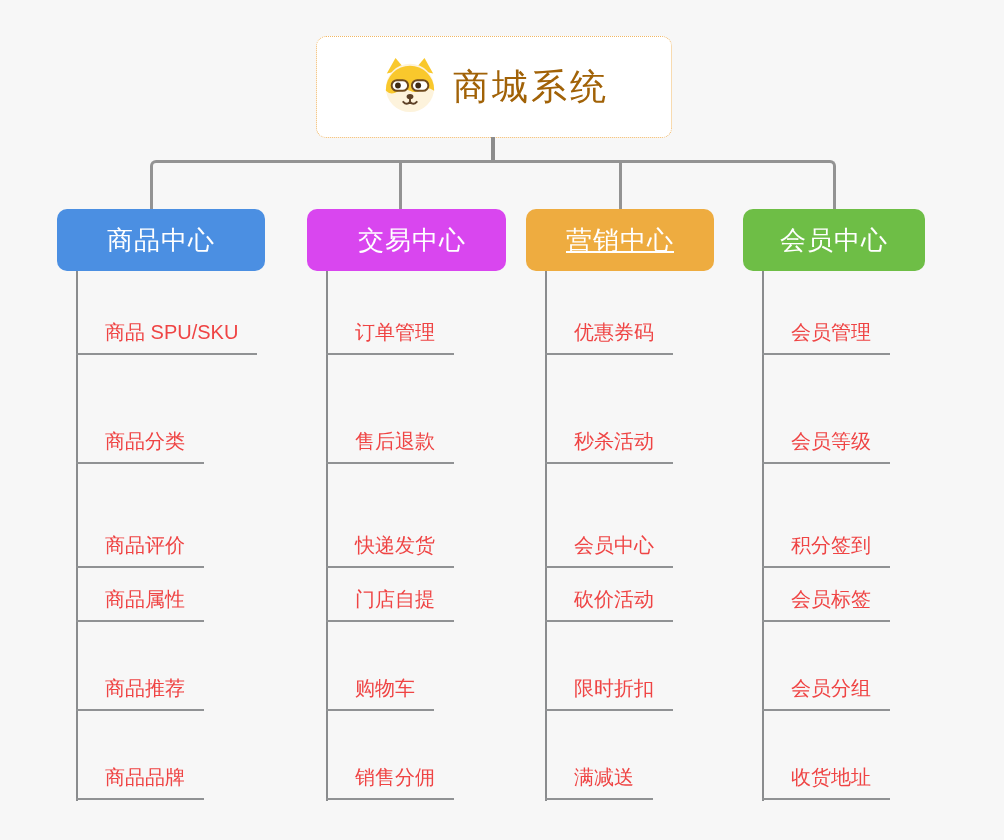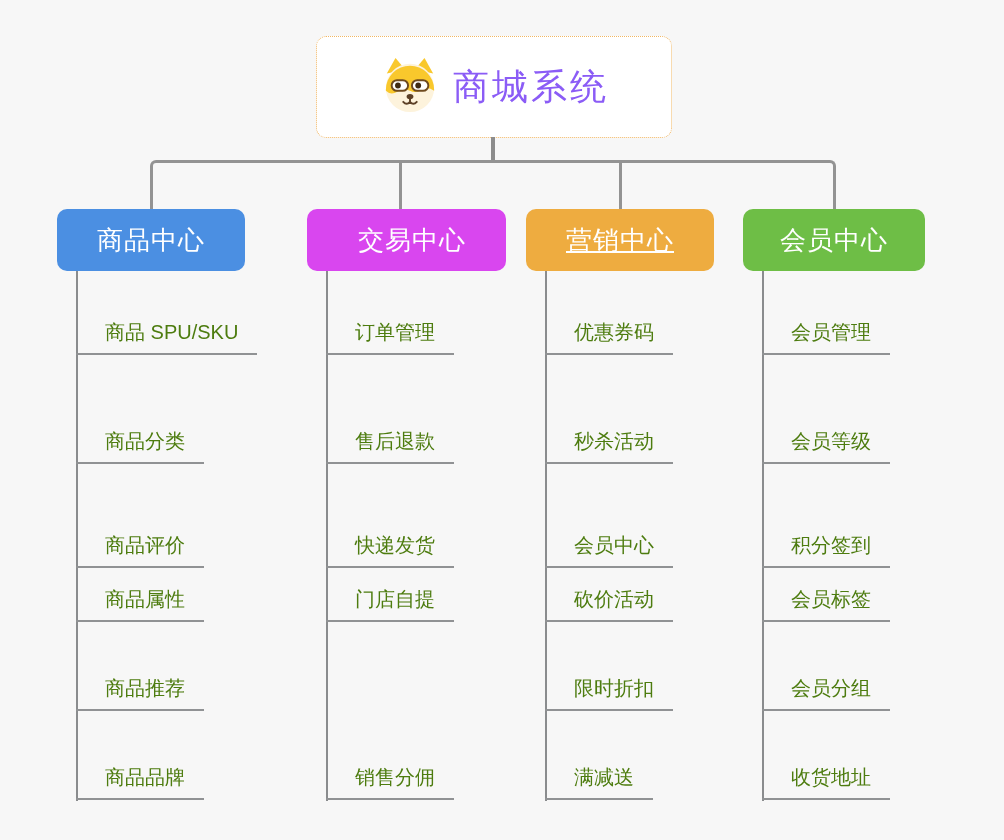--- a/index.html
+++ b/index.html
@@ -11,59 +11,59 @@
   }
   .stage{position:absolute;inset:0;}
 
   
   .root-node{
     position:absolute;left:316px;top:36px;width:354px;height:100px;
     background:#FFFFFF;border:1px dotted #F2B763;border-radius:10px;
     display:flex;align-items:center;justify-content:center;gap:12px;
   }
   .root-title{
-    font-size:36px;letter-spacing:3px;color:#8b5cf6;font-weight:500;white-space:nowrap;
+    font-size:36px;letter-spacing:3px;color:#a16207;font-weight:500;white-space:nowrap;
   }
 
   
   .line{position:absolute;background:#8C8C8C;}
   .root-drop{left:491px;top:137px;width:4px;height:25px;}
   .bus-frame{
     position:absolute;left:150px;top:160px;width:686px;height:49px;
     border-top:3px solid #939393;border-left:3px solid #939393;border-right:3px solid #939393;
     border-radius:6px 6px 0 0;box-sizing:border-box;background:transparent;
   }
   .drop{top:162px;width:3px;height:47px;background:#939393;}
   .drop-2{left:399px;}
   .drop-3{left:619px;}
 
   
   .branch-box{
     position:absolute;top:209px;height:62px;border-radius:10px;
     color:#FFFFFF;font-size:26px;letter-spacing:1px;
     display:flex;align-items:center;justify-content:center;white-space:nowrap;
   }
-  .bb-0{left:57px;width:188px;}
+  .bb-0{left:57px;width:208px;}
   .bb-1{left:307px;width:188px;}
   .bb-2{left:526px;width:188px;text-decoration:underline;}
   .bb-3{left:743px;width:182px;}
 
   
   .trunk{top:271px;width:2px;height:530px;background:#8A8C8E;}
   .trunk-0{left:76px;}
   .trunk-1{left:326px;}
   .trunk-2{left:545px;}
   .trunk-3{left:762px;}
 
   
   .leaf{
     position:absolute;
     padding:0 19px 7px 29px;
     border-bottom:2px solid #909294;
-    font-size:20px;line-height:27px;color:#4d7c0f;
+    font-size:20px;line-height:27px;color:#ef4444;
     white-space:nowrap;
   }
   .leaf.c0{left:76px;}
   .leaf.c1{left:326px;}
   .leaf.c2{left:545px;}
   .leaf.c3{left:762px;}
   .r0{top:319px;} .r1{top:428px;} .r2{top:497px;margin-top:35px;}
   .r3{top:586px;} .r4{top:675px;} .r5{top:764px;}
 </style>
 </head>
@@ -108,20 +108,21 @@
   <div class="leaf c0 r1">商品分类</div>
   <div class="leaf c0 r2">商品评价</div>
   <div class="leaf c0 r3">商品属性</div>
   <div class="leaf c0 r4">商品推荐</div>
   <div class="leaf c0 r5">商品品牌</div>
 
   <div class="leaf c1 r0">订单管理</div>
   <div class="leaf c1 r2">快递发货</div>
   <div class="leaf c1 r1">售后退款</div>
   <div class="leaf c1 r3">门店自提</div>
+  <div class="leaf c1 r4">购物车</div>
   <div class="leaf c1 r5">销售分佣</div>
 
   <div class="leaf c2 r0">优惠券码</div>
   <div class="leaf c2 r1">秒杀活动</div>
   <div class="leaf c2 r2">会员中心</div>
   <div class="leaf c2 r3">砍价活动</div>
   <div class="leaf c2 r4">限时折扣</div>
   <div class="leaf c2 r5">满减送</div>
 
   <div class="leaf c3 r0">会员管理</div>

